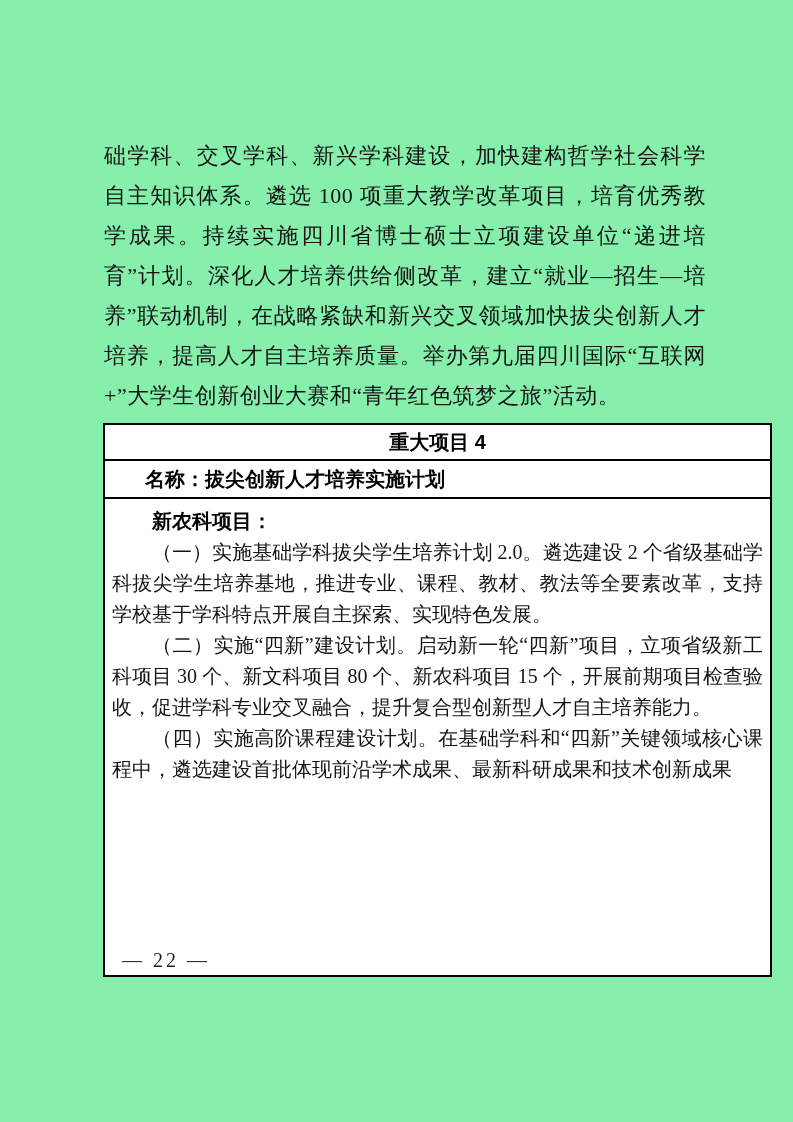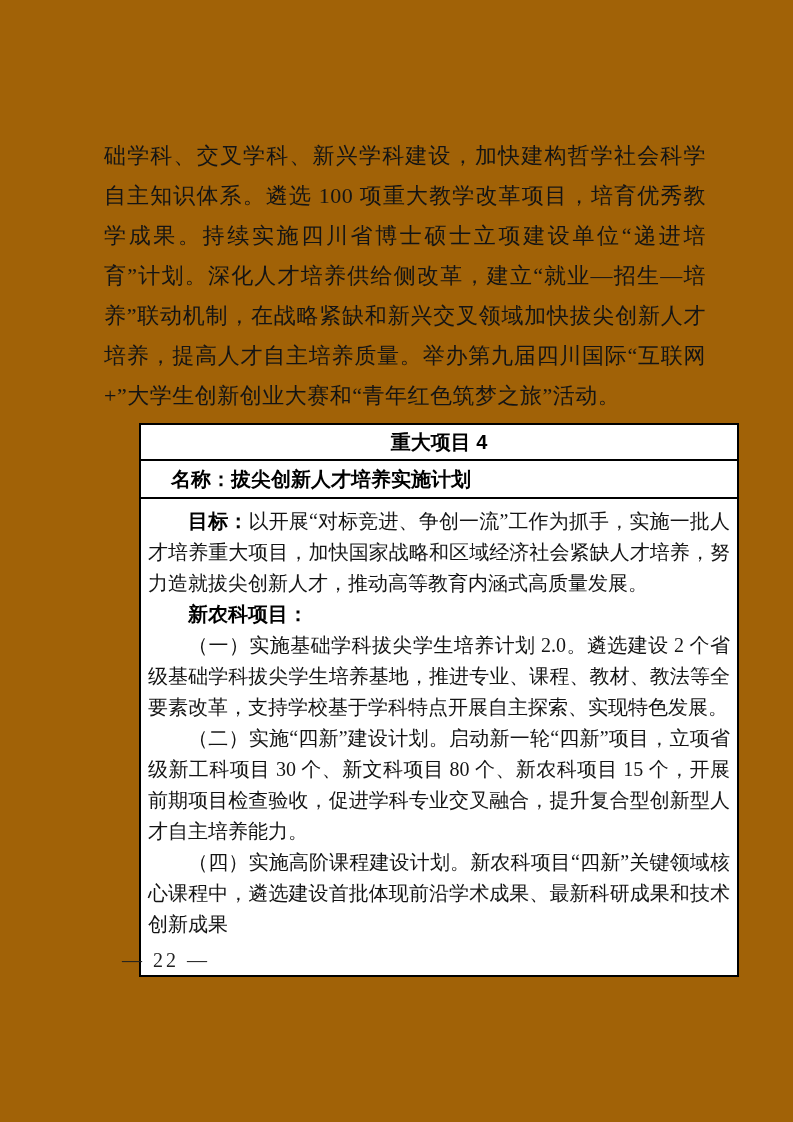--- a/index.html
+++ b/index.html
@@ -4,21 +4,21 @@
 <style>
   html, body {
     margin: 0;
     padding: 0;
     background: #ffffff;
   }
   .sheet {
     position: relative;
     width: 793px;
     height: 1122px;
-    background: #a16207;
+    background: #86efac;
     overflow: hidden;
     color: #141414;
     font-family: "Liberation Serif", "DejaVu Serif", serif;
   }
   
   .intro {
     position: absolute;
     left: 104px;
     top: 136px;
     width: 602px;
@@ -26,40 +26,39 @@
     line-height: 40px;
     text-align: justify;
     text-justify: inter-ideograph;
     letter-spacing: 0.5px;
   }
   
   .ptable {
     position: absolute;
     left: 103px;
     top: 423px;
-    width: 600px;
+    width: 669px;
     box-sizing: border-box;
     border: 2px solid #000000;
     background: #ffffff;
-    margin-left: 36px;
   }
   .ptable-title {
     height: 34px;
     line-height: 34px;
     text-align: center;
     border-bottom: 2px solid #000000;
     font-family: "Liberation Sans", "DejaVu Sans", sans-serif;
     font-weight: 700;
     font-size: 20px;
     color: #000000;
   }
   .ptable-name {
     height: 36px;
     line-height: 36px;
-    padding-left: 30px;
+    padding-left: 40px;
     border-bottom: 2px solid #000000;
     font-family: "Liberation Sans", "DejaVu Sans", sans-serif;
     font-weight: 700;
     font-size: 20px;
     color: #000000;
   }
   .ptable-body {
     padding: 7px 7px 4px 7px;
     min-height: 465px;
     font-size: 20px;
@@ -100,33 +99,30 @@
   <div class="ptable">
 
     <div class="ptable-title">重大项目 4</div>
 
     <div class="ptable-name">
       <span>名称：</span><span>拔尖创新人才培养实施计划</span>
     </div>
 
     <div class="ptable-body">
 
-      <p>
-        <span class="label-bold">目标：</span><span>以开展“对标竞进、争创一流”工作为抓手，实施一批人才培养重大项目，加快国家战略和区域经济社会紧缺人才培养，努力造就拔尖创新人才，推动高等教育内涵式高质量发展。</span>
-      </p>
 
       <p class="tasks-label-line">
         <span class="label-bold">新农科项目：</span>
       </p>
 
       <p>（一）实施基础学科拔尖学生培养计划 2.0。遴选建设 2 个省级基础学科拔尖学生培养基地，推进专业、课程、教材、教法等全要素改革，支持学校基于学科特点开展自主探索、实现特色发展。</p>
 
       <p>（二）实施“四新”建设计划。启动新一轮“四新”项目，立项省级新工科项目 30 个、新文科项目 80 个、新农科项目 15 个，开展前期项目检查验收，促进学科专业交叉融合，提升复合型创新型人才自主培养能力。</p>
 
 
-      <p>（四）实施高阶课程建设计划。新农科项目“四新”关键领域核心课程中，遴选建设首批体现前沿学术成果、最新科研成果和技术创新成果</p>
+      <p>（四）实施高阶课程建设计划。在基础学科和“四新”关键领域核心课程中，遴选建设首批体现前沿学术成果、最新科研成果和技术创新成果</p>
 
     </div>
   </div>
 
   <div class="page-num">— 22 —</div>
 
 </div>
 
 </body></html>

